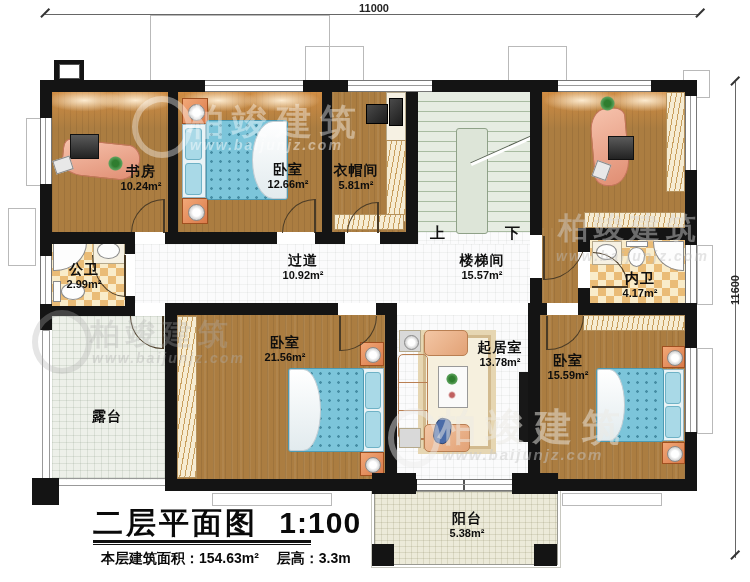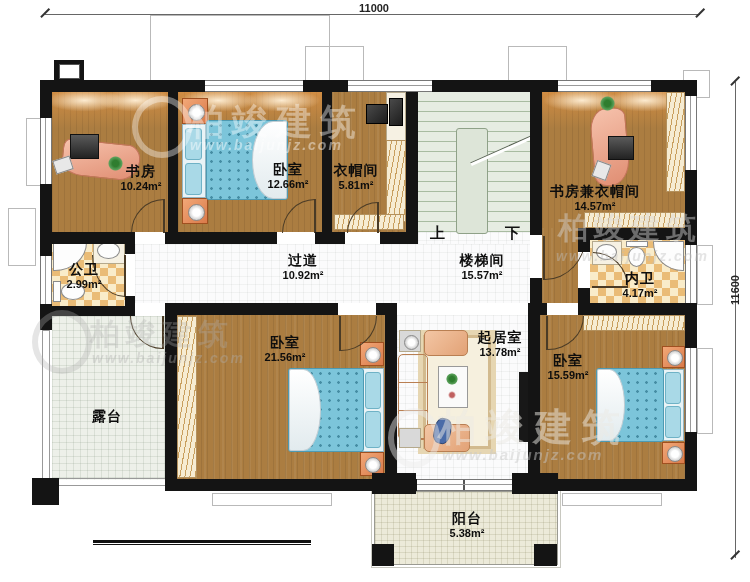--- a/index.html
+++ b/index.html
@@ -299,58 +299,62 @@
     <div class="rarea">10.24m²</div>
   </div>
   <div class="abs rlabel" style="left:288px;top:161px">
     <div class="rname">卧室</div>
     <div class="rarea">12.66m²</div>
   </div>
   <div class="abs rlabel" style="left:356px;top:162px">
     <div class="rname">衣帽间</div>
     <div class="rarea">5.81m²</div>
   </div>
-  <div class="abs rlabel" style="left:595px;top:183px">
-    <div class="rname">书房兼衣帽间</div>
-    <div class="rarea">14.57m²</div>
-  </div>
   <div class="abs rlabel" style="left:84px;top:261px">
     <div class="rname">公卫</div>
     <div class="rarea">2.99m²</div>
   </div>
   <div class="abs rlabel" style="left:303px;top:252px">
     <div class="rname">过道</div>
     <div class="rarea">10.92m²</div>
   </div>
   <div class="abs rlabel" style="left:482px;top:252px">
     <div class="rname">楼梯间</div>
     <div class="rarea">15.57m²</div>
   </div>
   <div class="abs rlabel" style="left:640px;top:270px">
     <div class="rname">内卫</div>
     <div class="rarea">4.17m²</div>
   </div>
   <div class="abs rlabel" style="left:285px;top:334px">
     <div class="rname">卧室</div>
     <div class="rarea">21.56m²</div>
   </div>
-  <div class="abs rlabel" style="left:500px;top:329px">
+  <div class="abs rlabel" style="left:500px;top:339px">
     <div class="rname">起居室</div>
     <div class="rarea">13.78m²</div>
   </div>
   <div class="abs rlabel" style="left:568px;top:352px">
     <div class="rname">卧室</div>
     <div class="rarea">15.59m²</div>
   </div>
   <div class="abs rlabel" style="left:107px;top:408px">
     <div class="rname">露台</div>
   </div>
   <div class="abs rlabel" style="left:467px;top:510px">
     <div class="rname">阳台</div>
     <div class="rarea">5.38m²</div>
   </div>
   <div class="abs stairlabel" style="left:430px;top:224px">上</div>
   <div class="abs stairlabel" style="left:505px;top:224px">下</div>
 
+  <div class="abs titletext" style="left:93px;top:503px">
+    <span>二层平面图</span>
+    <span style="margin-left:10px;letter-spacing:1px">1:100</span>
+  </div>
   <div class="abs titleline" style="left:93px;top:540px;width:218px;height:2.5px"></div>
   <div class="abs titleline" style="left:93px;top:544px;width:218px;height:1px"></div>
+  <div class="abs subtext" style="left:101px;top:550px">
+    <span>本层建筑面积：</span><span>154.63m²</span>
+    <span style="margin-left:14px">层高：</span><span>3.3m</span>
+  </div>
 
 </div>
 
 </body></html>

